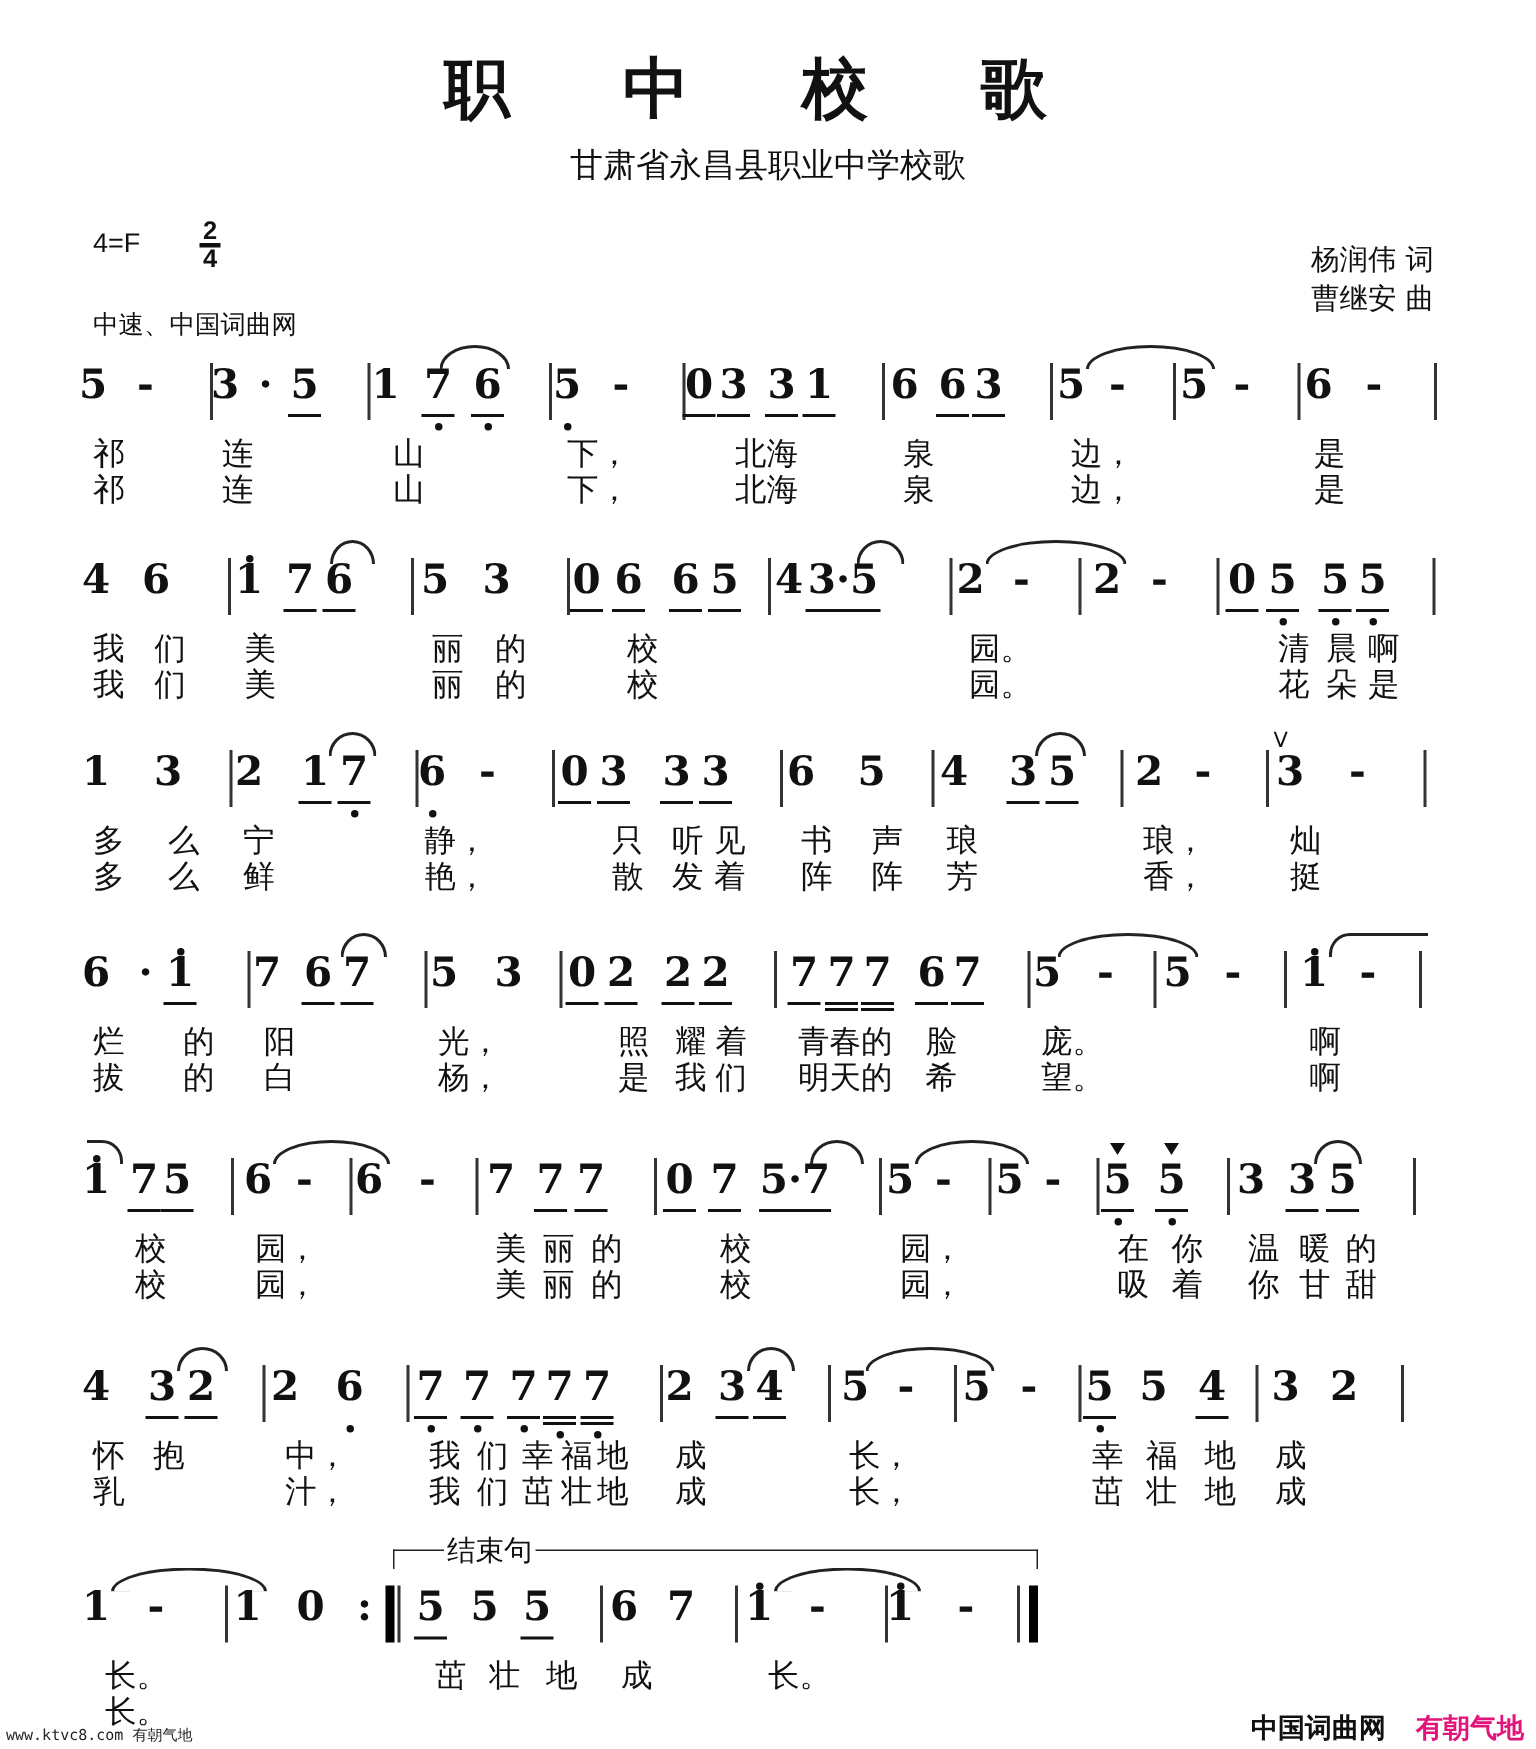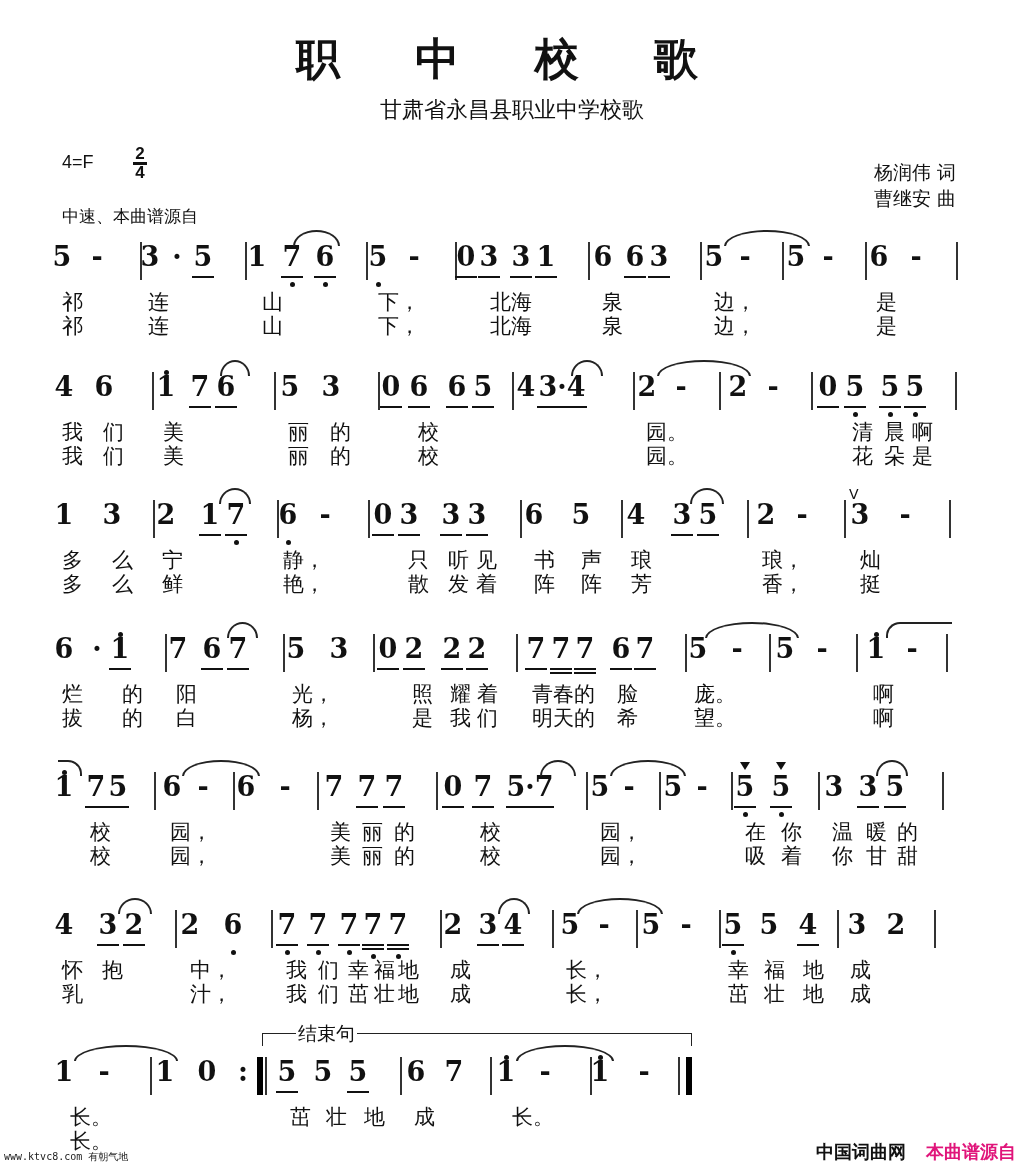--- a/index.html
+++ b/index.html
@@ -37,21 +37,21 @@
 <body>
 
 <div class="abs title">职 中 校 歌</div>
 <div class="abs subtitle">甘肃省永昌县职业中学校歌</div>
 <div class="abs key">4=F</div>
 <div class="abs timesig">
   <div>2</div>
   <div class="bar"></div>
   <div>4</div>
 </div>
-<div class="abs tempo">中速、本曲谱源自</div>
+<div class="abs tempo">中速、中国词曲网</div>
 <div class="abs credit" style="top:160px">杨润伟 词</div>
 <div class="abs credit" style="top:186px">曹继安 曲</div>
 
 <div id="score">
     <div class="abs row" style="top: 240px;">
       <div class="note" style="left: 51px; width: 22px;">5</div>
       <div class="note" style="left: 86px; width: 22px;">-</div>
       <div class="barline" style="left: 140px;"></div>
       <div class="note" style="left: 139px; width: 22px;">3</div>
       <div class="note" style="left: 166px; width: 22px;">·</div>
@@ -130,21 +130,21 @@
       <div class="note" style="left: 380px; width: 22px;">0</div>
       <div class="underline" style="left: 380px; width: 22px; top: 36px;"></div>
       <div class="note" style="left: 408px; width: 22px;">6</div>
       <div class="underline" style="left: 408px; width: 22px; top: 36px;"></div>
       <div class="note" style="left: 446px; width: 22px;">6</div>
       <div class="underline" style="left: 446px; width: 22px; top: 36px;"></div>
       <div class="note" style="left: 472px; width: 22px;">5</div>
       <div class="underline" style="left: 472px; width: 22px; top: 36px;"></div>
       <div class="barline" style="left: 512px;"></div>
       <div class="note" style="left: 515px; width: 22px;">4</div>
-      <div class="note" style="left: 537px; width: 50px;">3·4</div>
+      <div class="note" style="left: 537px; width: 50px;">3·5</div>
       <div class="underline" style="left: 537px; width: 50px; top: 36px;"></div>
       <div class="barline" style="left: 633px;"></div>
       <div class="note" style="left: 636px; width: 22px;">2</div>
       <div class="note" style="left: 670px; width: 22px;">-</div>
       <div class="barline" style="left: 719px;"></div>
       <div class="note" style="left: 727px; width: 22px;">2</div>
       <div class="note" style="left: 762px; width: 22px;">-</div>
       <div class="barline" style="left: 811px;"></div>
       <div class="note" style="left: 817px; width: 22px;">0</div>
       <div class="underline" style="left: 817px; width: 22px; top: 36px;"></div>
@@ -520,14 +520,14 @@
       <div class="lyric" style="left: 326px; top: 50px;">壮</div>
       <div class="lyric" style="left: 364px; top: 50px;">地</div>
       <div class="lyric" style="left: 414px; top: 50px;">成</div>
       <div class="lyric" style="left: 512px; top: 50px;">长。</div>
       <div class="lyric" style="left: 70px; top: 74px;">长。</div>
     </div>
   </div>
 
 <div class="abs footer-left">www.ktvc8.com 有朝气地</div>
 <div class="abs footer-right">
-  <span>中国词曲网</span><span class="brand">本曲谱源自</span>
+  <span>中国词曲网</span><span class="brand">有朝气地</span>
 </div>
 
 </body></html>

